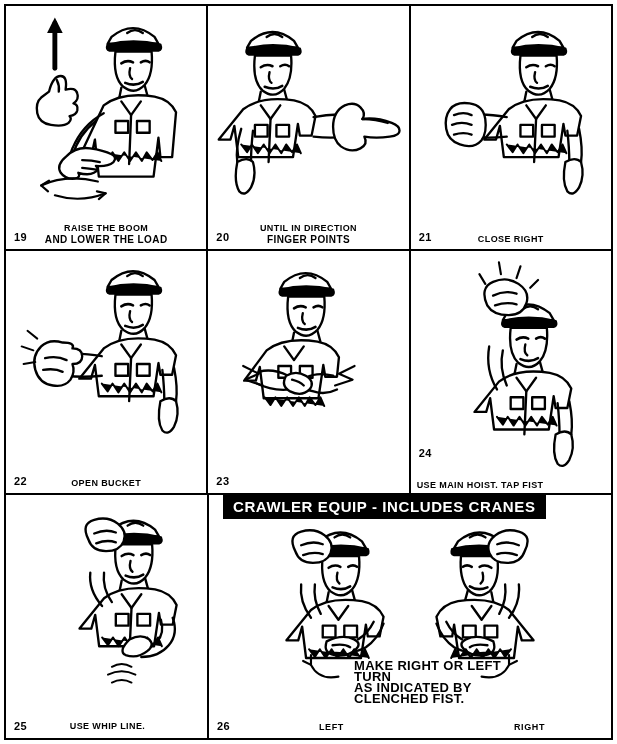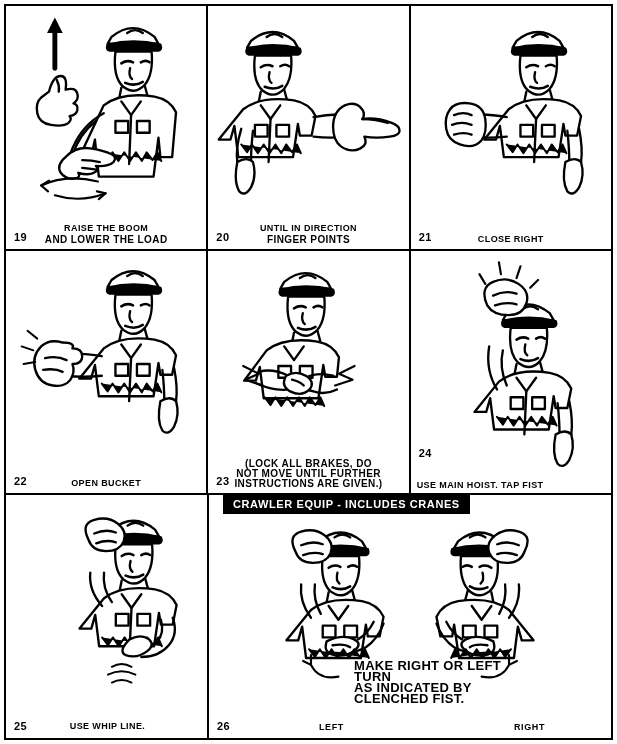--- a/index.html
+++ b/index.html
@@ -72,21 +72,21 @@
     position:absolute;
     left:0;top:0;
     width:100%;
     height:100%;
     pointer-events:none;
   }
   .banner{
     position:absolute;
     background:#000;
     color:#fff;
-    font-size:11px;
+    font-size:15px;
     font-weight:bold;
     letter-spacing:0.6px;
     padding:4px 10px 4px 10px;
     white-space:nowrap;
     z-index:5;
   }
   .dual-label{
     position:absolute;
     bottom:6px;
     font-size:9px;
@@ -306,23 +306,20 @@
             <path d="M80 126 q10 -6 20 0 q10 6 4 14 q-8 8 -20 2 q-10 -6 -4 -16 z" fill="#fff"></path>
             <path d="M86 130 q8 2 12 6"></path>
 
             <path d="M36 116 l16 8 l-14 6 l18 6" stroke-width="2.2"></path>
             <path d="M150 116 l-16 8 l14 6 l-18 6" stroke-width="2.2"></path>
 
             <path d="M58 148 l6 8 l5 -8 l6 9 l6 -9 l6 9 l6 -9 l6 9 l5 -9 l6 8 l5 -8 l4 9" fill="#000" stroke="#000" stroke-width="2"></path>
           </g>
         </svg>
         <div class="num">23</div>
-        <div class="caption">
-          <span class="sub">(LOCK ALL BRAKES, DO NOT MOVE UNTIL FURTHER INSTRUCTIONS ARE GIVEN.)</span>
-        </div>
       </div>
 
       <div class="cell">
         <svg class="art" viewBox="0 0 205 245">
           <g fill="none" stroke="#000" stroke-width="2.4" stroke-linejoin="round" stroke-linecap="round">
 
             <path d="M98 62 q22 -18 44 0 l4 7 h-52 z" fill="#fff"></path>
             <path d="M94 70 q26 -7 54 0 q2 5 -2 6 h-50 q-4 -1 -2 -6 z" fill="#000" stroke="#000"></path>
             <path d="M114 58 q8 -6 16 0"></path>
             <path d="M102 77 q-3 26 8 36 q12 9 22 -2 q9 -11 7 -34 z" fill="#fff"></path>

